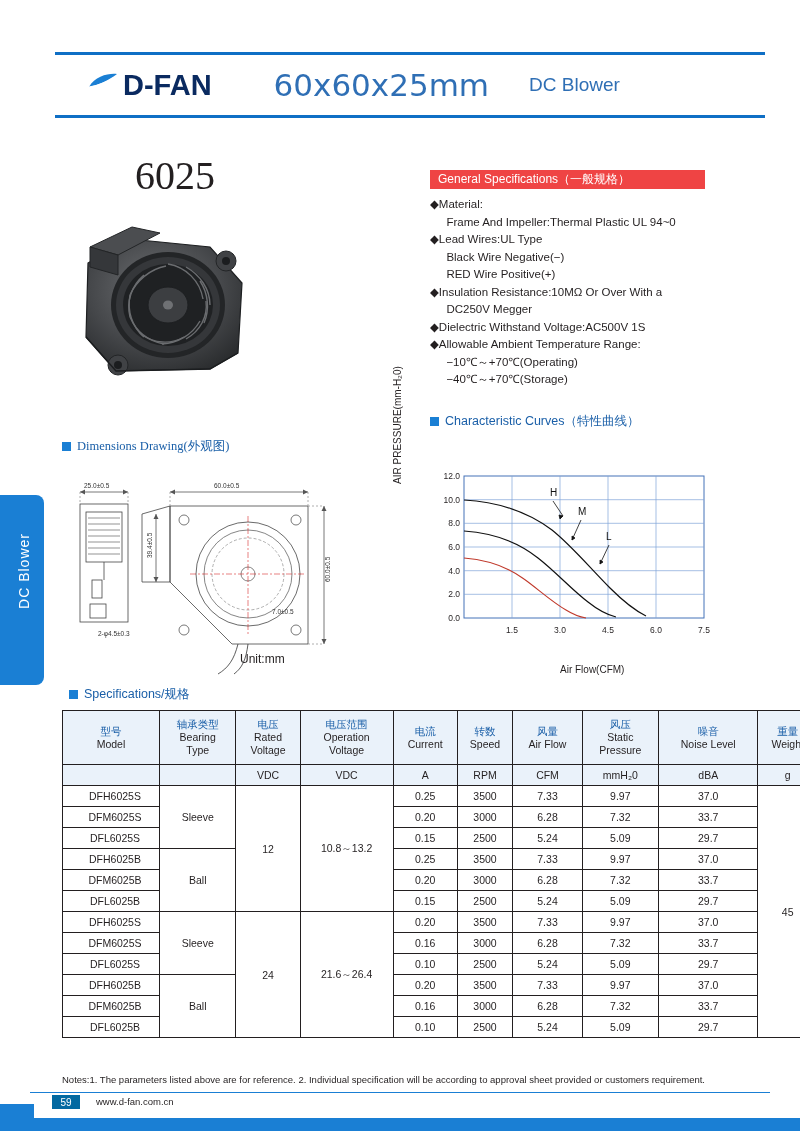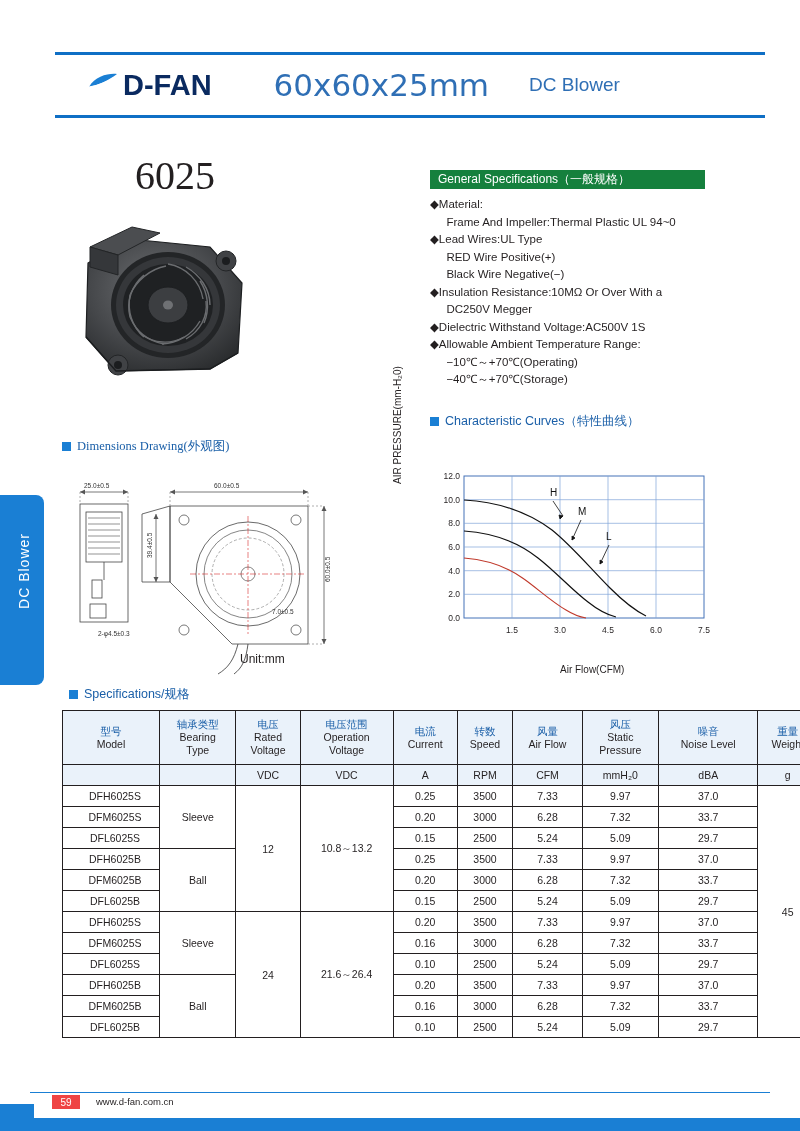--- a/index.html
+++ b/index.html
@@ -58,21 +58,21 @@
     font-size:40px;color:#231f20;font-weight:normal;
     font-family:"Liberation Serif", serif;
   }
   
   .photo{
     position:absolute;left:60px;top:205px;width:200px;height:190px;
   }
   
   .gs-title{
     position:absolute;left:430px;top:170px;width:275px;height:19px;
-    background:#15803d;color:#fff;font-size:12px;
+    background:#ef4444;color:#fff;font-size:12px;
     display:flex;align-items:center;padding-left:8px;box-sizing:border-box;
   }
   .gs-body{
     position:absolute;left:430px;top:196px;width:330px;
     font-size:11.5px;line-height:17.5px;color:#231f20;
   }
   .gs-body div{white-space:pre;}
   .gs-ind{padding-left:10px;}
   
   .sec-head{
@@ -132,21 +132,21 @@
   
   .notes{
     position:absolute;left:62px;top:1074px;width:690px;
     font-size:9.5px;color:#231f20;
   }
   .footer-rule{
     position:absolute;left:30px;top:1092px;width:740px;height:1px;background:#1a7fd4;
   }
   .pagenum{
     position:absolute;left:52px;top:1095px;width:28px;height:14px;
-    background:#ef4444;color:#fff;font-size:10px;
+    background:#0369a1;color:#fff;font-size:10px;
     display:flex;align-items:center;justify-content:center;
   }
   .site{
     position:absolute;left:84px;top:1096px;font-size:9.5px;color:#231f20;margin-left:12px;
   }
   .bottom-bar{
     position:absolute;left:0;top:1118px;width:800px;height:13px;background:#1a7fd4;
   }
   .corner-tab{
     position:absolute;left:0;top:1104px;width:34px;height:14px;background:#1a7fd4;
@@ -224,22 +224,22 @@
 
       <path d="M26 132 L56 166 L150 164 L178 148" fill="none" stroke="#1b1d1f" stroke-width="1.4"></path>
     </svg>
   </div>
 
   <div class="gs-title">General Specifications（一般规格）</div>
   <div class="gs-body">
     <div>◆Material:</div>
     <div class="gs-ind">  Frame And Impeller:Thermal Plastic UL 94~0</div>
     <div>◆Lead Wires:UL Type</div>
+    <div class="gs-ind">  Black Wire Negative(−)</div>
     <div class="gs-ind">  RED Wire Positive(+)</div>
-    <div class="gs-ind">  Black Wire Negative(−)</div>
     <div>◆Insulation Resistance:10MΩ Or Over With a</div>
     <div class="gs-ind">  DC250V Megger</div>
     <div>◆Dielectric Withstand Voltage:AC500V 1S</div>
     <div>◆Allowable Ambient Temperature Range:</div>
     <div class="gs-ind">  −10℃～+70℃(Operating)</div>
     <div class="gs-ind">  −40℃～+70℃(Storage)</div>
   </div>
 
   <div class="sec-head" style="left:62px;top:438px;font-family:Liberation Serif, serif;">
     <span class="sq"></span>
@@ -561,19 +561,20 @@
         <td class="model">DFL6025B</td>
         <td>0.10</td>
         <td>2500</td>
         <td>5.24</td>
         <td>5.09</td>
         <td>29.7</td>
       </tr>
     </tbody>
   </table>
 
+  <div class="notes">Notes:1. The parameters listed above are for reference.   2. Individual specification will be according to approval sheet provided or customers requirement.</div>
   <div class="footer-rule"></div>
   <div class="corner-tab"></div>
   <div class="pagenum">59</div>
   <div class="site">www.d-fan.com.cn</div>
   <div class="bottom-bar"></div>
 
 </div>
 
 </body></html>

